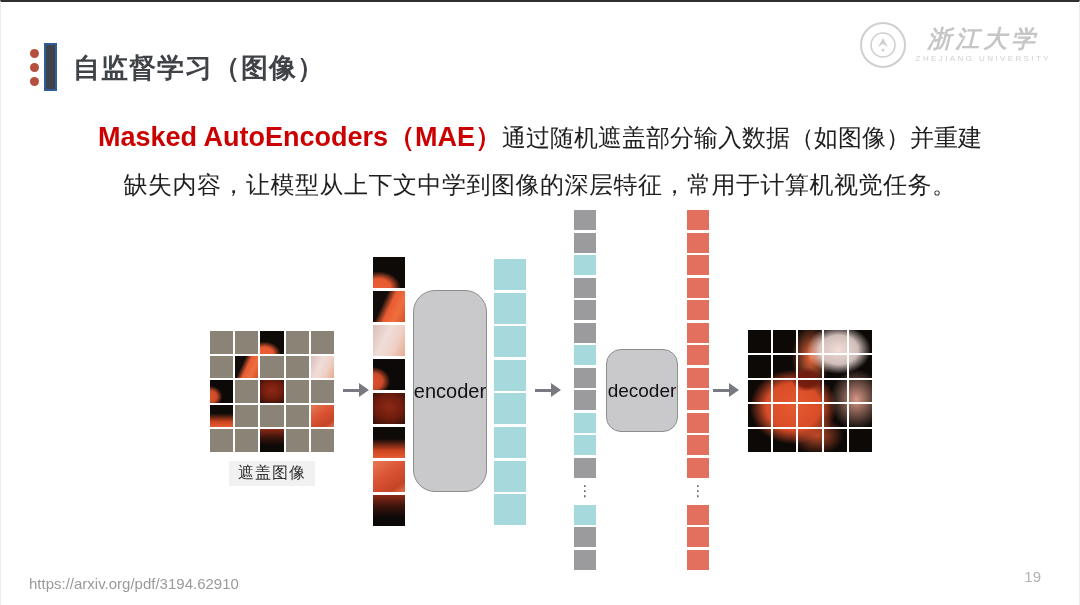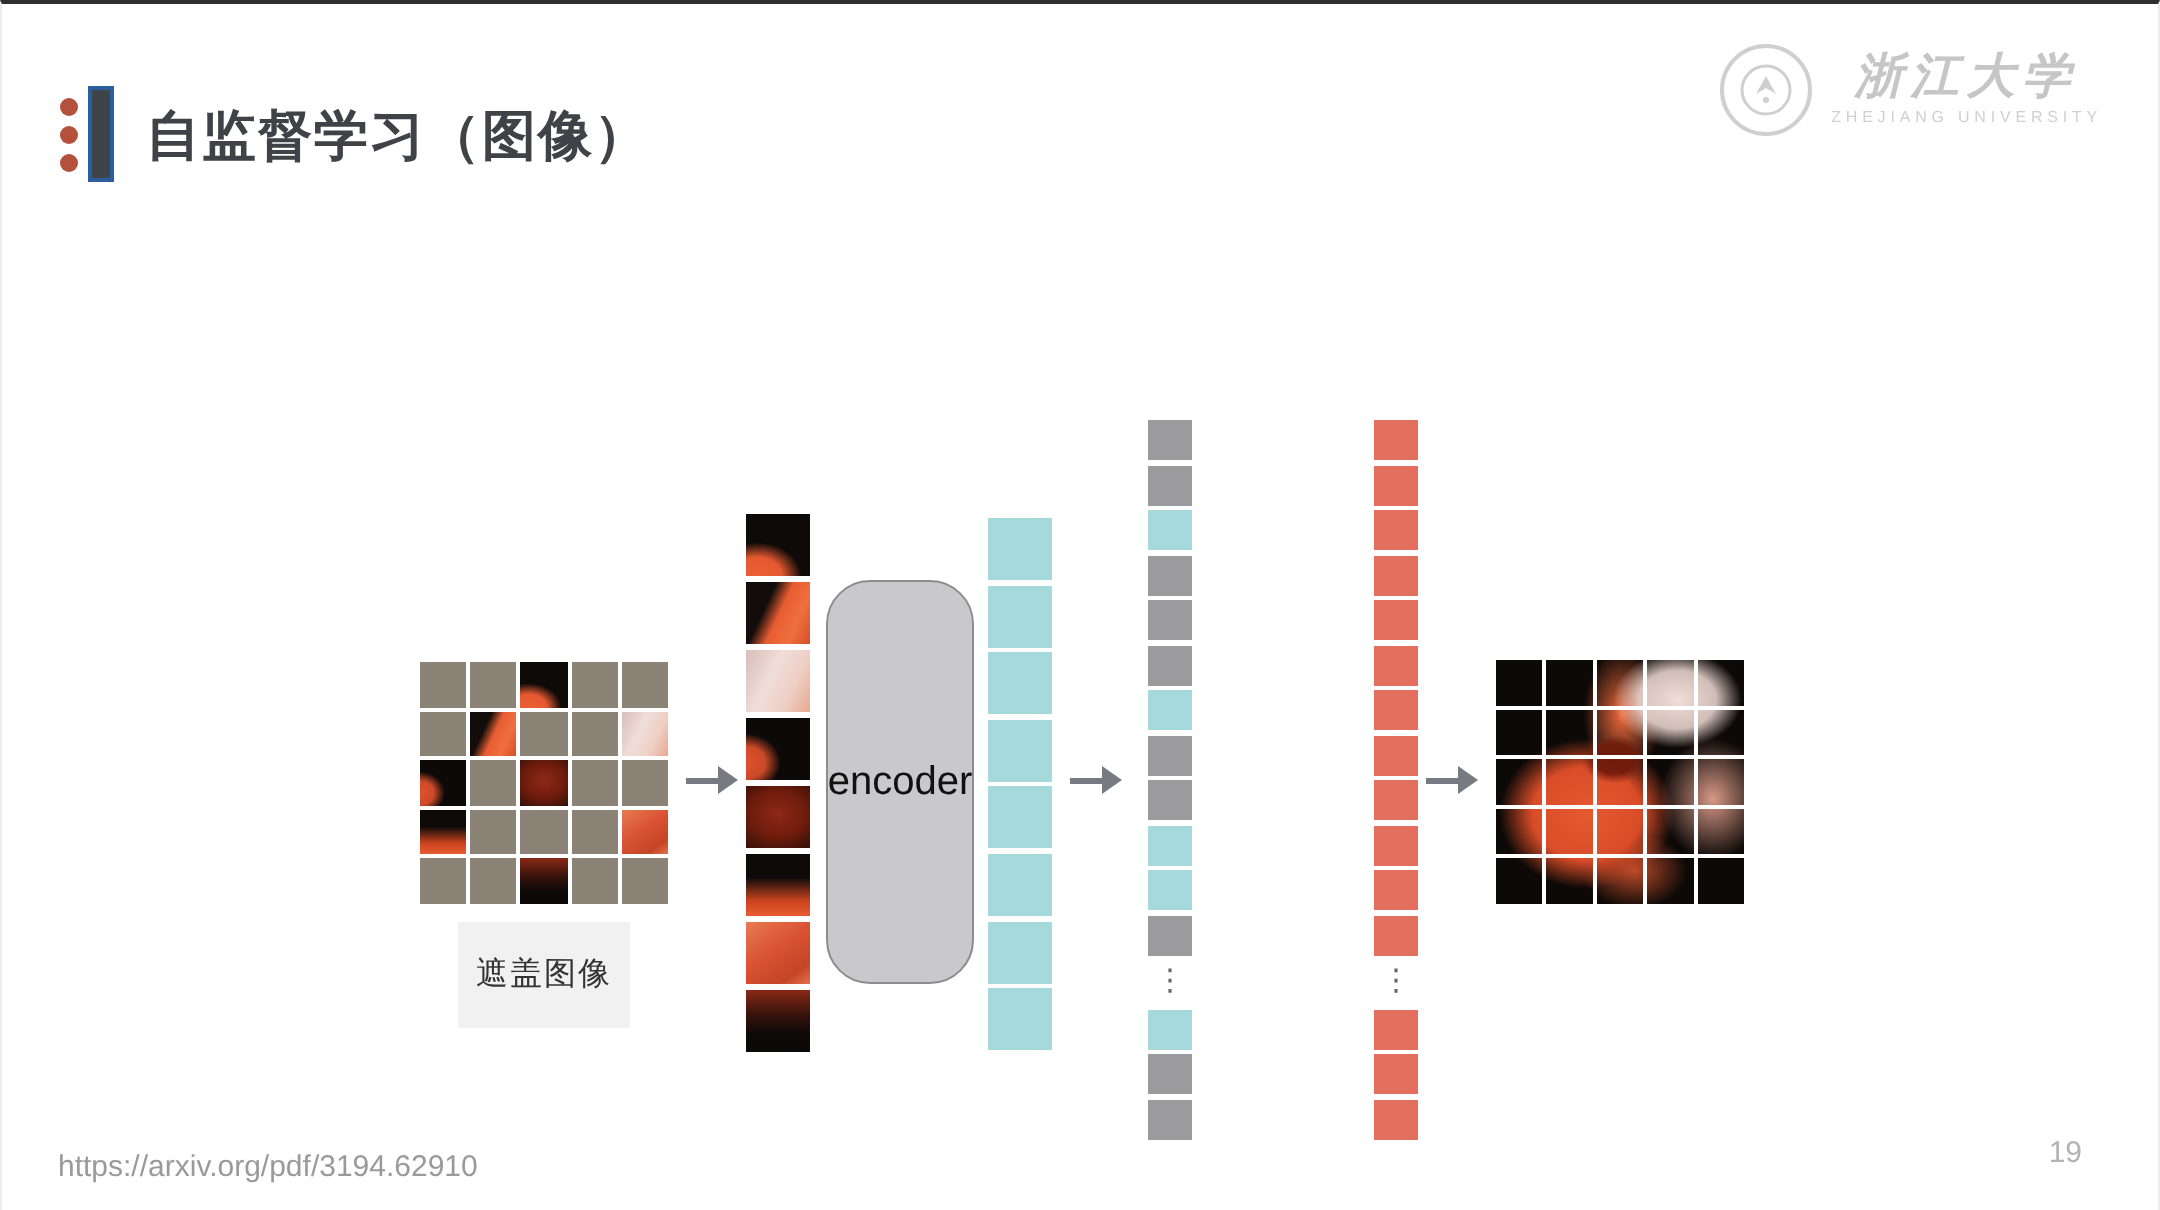--- a/index.html
+++ b/index.html
@@ -50,21 +50,21 @@
   .masked-grid{
     position:absolute;left:209px;top:329px;width:124px;height:121px;
     display:grid;grid-template-columns:repeat(5,1fr);grid-template-rows:repeat(5,1fr);gap:2px;background:#fff;
   }
   .recon{position:absolute;left:747px;top:328px;width:126px;height:124px;}
   .recon .gridlines{position:absolute;inset:0;
     background-image:
       repeating-linear-gradient(to right, transparent 0, transparent 23.2px, #fff 23.2px, #fff 25.2px),
       repeating-linear-gradient(to bottom, transparent 0, transparent 22.8px, #fff 22.8px, #fff 24.8px);}
   .img-label{position:absolute;text-align:center;}
-  .img-label span{display:inline-block;background:#f1f1f2;color:#333;font-size:16px;padding:16px 9px;letter-spacing:1px;}
+  .img-label span{display:inline-block;background:#f1f1f2;color:#333;font-size:16px;padding:2px 9px;letter-spacing:1px;}
   .lbl-masked{left:209px;width:124px;top:459px;}
   .lbl-recon{left:747px;width:126px;top:460px;}
   .vcol{position:absolute;display:flex;flex-direction:column;}
   .vcol>div{width:100%;}
   #patch-strip{left:372px;top:255px;width:32px;gap:3px;}      #patch-strip>div{height:31px;}
   #encoder-tokens{left:493px;top:257px;width:32px;gap:2.6px;} #encoder-tokens>div{height:31px;}
   #latent-top{left:573px;top:208px;width:22px;gap:2.5px;}     #latent-top>div{height:20px;}
   #latent-bottom{left:573px;top:503px;width:22px;gap:2.4px;}  #latent-bottom>div{height:20px;}
   #decoder-top{left:686px;top:208px;width:22px;gap:2.5px;}    #decoder-top>div{height:20px;}
   #decoder-bottom{left:686px;top:503px;width:22px;gap:2.4px;} #decoder-bottom>div{height:20px;}
@@ -106,20 +106,26 @@
         <path d="M15 8 L10 17 L15 14 L20 17 Z" fill="#cfcfcf"></path>
         <circle cx="15" cy="20" r="1.5" fill="#cfcfcf"></circle>
       </svg>
     </div>
     <div class="logo-txt">
       <div class="logo-cn">浙江大学</div>
       <div class="logo-en">ZHEJIANG UNIVERSITY</div>
     </div>
   </div>
 
+  <div class="intro">
+    <div class="l1">
+      <span class="red" style="color: rgb(204, 0, 0);">Masked AutoEncoders（MAE）</span><span>通过随机遮盖部分输入数据（如图像）并重建</span>
+    </div>
+    <div class="l2">缺失内容，让模型从上下文中学到图像的深层特征，常用于计算机视觉任务。</div>
+  </div>
 
   <div class="masked-grid" id="masked-grid">
       <div style="background: rgb(139, 131, 118);"></div>
       <div style="background: rgb(139, 131, 118);"></div>
       <div class="patch-v1"></div>
       <div style="background: rgb(139, 131, 118);"></div>
       <div style="background: rgb(139, 131, 118);"></div>
       <div style="background: rgb(139, 131, 118);"></div>
       <div class="patch-v2"></div>
       <div style="background: rgb(139, 131, 118);"></div>
@@ -195,20 +201,23 @@
       <div style="background: rgb(166, 217, 219);"></div>
       <div style="background: rgb(155, 155, 158);"></div>
     </div>
   <div class="ellipsis ell-latent">⋮</div>
   <div class="vcol" id="latent-bottom">
       <div style="background: rgb(166, 217, 219);"></div>
       <div style="background: rgb(155, 155, 158);"></div>
       <div style="background: rgb(155, 155, 158);"></div>
     </div>
 
+  <div class="block decoder">
+    <span>decoder</span>
+  </div>
 
   <div class="vcol" id="decoder-top">
       <div style="background: rgb(227, 112, 95);"></div>
       <div style="background: rgb(227, 112, 95);"></div>
       <div style="background: rgb(227, 112, 95);"></div>
       <div style="background: rgb(227, 112, 95);"></div>
       <div style="background: rgb(227, 112, 95);"></div>
       <div style="background: rgb(227, 112, 95);"></div>
       <div style="background: rgb(227, 112, 95);"></div>
       <div style="background: rgb(227, 112, 95);"></div>

